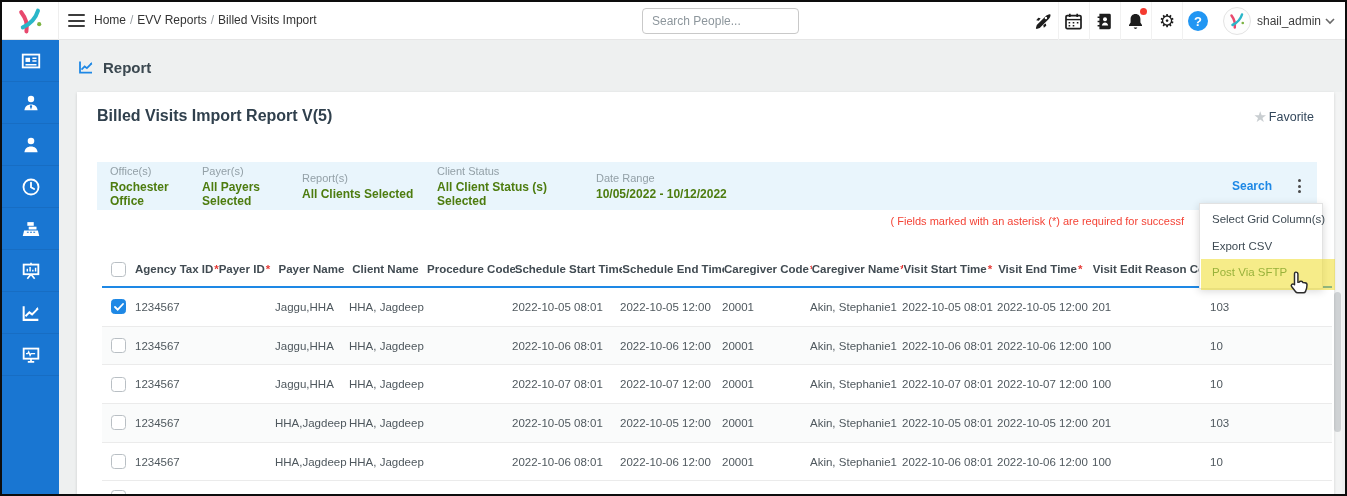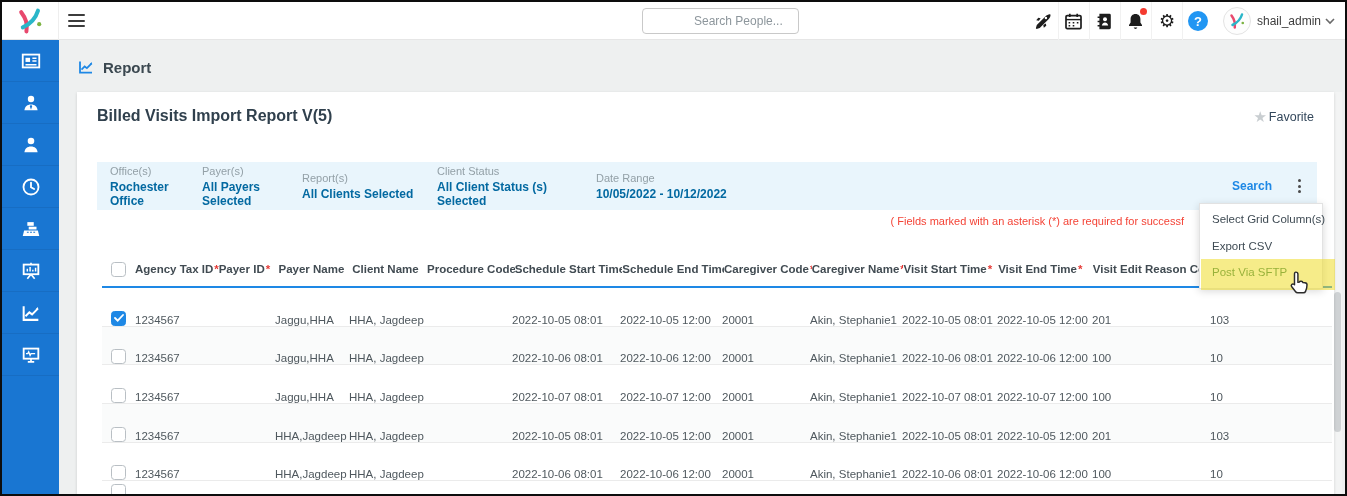--- a/index.html
+++ b/index.html
@@ -14,21 +14,21 @@
   .topbar { position:absolute; left:0; top:0; width:100%; height:38px; background:#fff;
             border-bottom:1px solid #e6e6e6; z-index:40; }
   .logo-box { position:absolute; left:0; top:0; width:57px; height:38px; display:flex;
               align-items:center; justify-content:center; border-right:1px solid #eee; }
   .hamburger { position:absolute; left:66px; top:12px; width:17px; cursor:pointer; }
   .hamburger span { display:block; height:2px; background:#3c3c3c; margin:0 0 3.5px; border-radius:1px; }
   .breadcrumb { position:absolute; left:92px; top:11px; font-size:12px; color:#333; white-space:nowrap; }
   .breadcrumb .sep { color:#9aa0a4; margin:0 4px; }
   .searchbox { position:absolute; left:640px; top:6px; width:157px; height:26px;
                border:1px solid #c9c9c9; border-radius:4px; background:#fff;
-               display:flex; align-items:center;padding-left:42px; }
+               display:flex; align-items:center; }
   .searchbox input { border:none; outline:none; flex:1; font-size:12px; padding:0 4px 0 9px;
                      color:#333; font-family:"Liberation Sans", sans-serif; background:transparent; }
   .searchbox input::placeholder { color:#8d969c; }
   .searchbox .mag { margin-right:7px; }
   .top-icons { position:absolute; right:6px; top:0; height:38px; display:flex; align-items:center; }
   .tico { width:31px; height:38px; display:flex; align-items:center; justify-content:center;
           border-left:1px solid #f1f1f1; position:relative; cursor:pointer; }
   .tico.first { border-left:none; }
   .gear-glyph { font-size:18px; color:#1d1d1d; line-height:1; }
   .help-circle { width:20px; height:20px; border-radius:50%; background:#2196f3; color:#fff;
@@ -51,35 +51,35 @@
           box-shadow:0 1px 3px rgba(0,0,0,0.14); z-index:5; }
   .card-title { position:absolute; left:20px; top:15px; font-size:16px; font-weight:bold; color:#30404d; }
   .favorite { position:absolute; right:20px; top:16px; font-size:12.5px; color:#33475b;
               display:flex; align-items:center; cursor:pointer; }
   .favorite .star { color:#c9ced1; font-size:15px; margin-right:2px; }
 
   .filterbar { position:absolute; left:20px; top:70px; width:1220px; height:48px; background:#e9f5fc;
                display:flex; align-items:center; padding:0 10px 0 13px; }
   .fgroup { display:flex; flex-direction:column; justify-content:center; }
   .fgroup .flabel { font-size:11px; color:#93a0a7; margin-bottom:3px; }
-  .fgroup .fvalue { font-size:12px; font-weight:bold; color:#0369a1; cursor:pointer; }
+  .fgroup .fvalue { font-size:12px; font-weight:bold; color:#4d7c0f; cursor:pointer; }
   .fsearch { margin-left:auto; font-size:12px; font-weight:bold; color:#1e88e5; cursor:pointer; }
   .kebab { margin-left:22px; margin-right:2px; display:flex; flex-direction:column; gap:2.5px; cursor:pointer;
            padding:4px; }
   .kebab i { width:3px; height:3px; border-radius:50%; background:#4a4a4a; }
 
   .req-note { position:absolute; top:123px; right:150px; font-size:11px; color:#f44336; white-space:nowrap; z-index:6; }
 
   
   .grid { position:absolute; left:25px; top:160px; width:1230px; }
   .gh-row { display:flex; align-items:center; height:36px; border-bottom:2px solid #1e88e5; }
   .gh-cell { font-size:11.5px; font-weight:bold; color:#414b52; padding-right:6px; white-space:nowrap;
              overflow:hidden; }
   .req { color:#e53935; margin-left:1px; }
-  .g-row { display:flex; align-items:flex-end; height:38.7px; border-bottom:1px solid #ebebeb; }
+  .g-row { display:flex; align-items:center; height:38.7px; border-bottom:1px solid #ebebeb; }
   .g-row.even { background:#fafbfb; }
   .g-cell { font-size:11.5px; color:#4f585e; padding-right:6px; white-space:nowrap; overflow:hidden; }
   .cbx-wrap { display:flex; align-items:center; padding-left:9px; }
   .cbx { width:15px; height:15px; border:1.5px solid #b9bfc4; border-radius:3.5px; background:#fff; cursor:pointer; }
   .cbx.checked { background:#1e88e5; border-color:#1e88e5; display:flex; align-items:center; justify-content:center; }
 
   
   .ctx-menu { position:absolute; left:1197px; top:201px; width:124px; background:#fff;
               border:1px solid #e2e2e2; box-shadow:0 2px 8px rgba(0,0,0,0.16); z-index:50; padding:2px 0; }
   .ctx-item { height:26.5px; line-height:26.5px; padding:0 12px; font-size:11.5px; color:#3f4b54;
@@ -104,20 +104,21 @@
         <path d="M9 9 C15 17 17 23 15.5 33" stroke="#e8486d" stroke-width="5" fill="none" stroke-linecap="round"></path>
         <path d="M30 7 C27 17 22 23 11 28" stroke="#2ab6c9" stroke-width="5" fill="none" stroke-linecap="round"></path>
         <circle cx="31.5" cy="24" r="2.6" fill="#7cb342"></circle>
       </svg>
     </div>
     <div class="hamburger">
         <span></span>
         <span></span>
         <span></span>
       </div>
+    <div class="breadcrumb" id="breadcrumb"><span>Home</span><span class="sep">/</span><span>EVV Reports</span><span class="sep">/</span><span>Billed Visits Import</span></div>
 
     <div class="searchbox">
       <input type="text" placeholder="Search People..." style="">
       <svg class="mag" width="15" height="15" viewBox="0 0 18 18">
         <circle cx="7.5" cy="7.5" r="5.2" fill="none" stroke="#2b2b2b" stroke-width="2"></circle>
         <path d="M11.5 11.5 L16 16" stroke="#2b2b2b" stroke-width="2.4" stroke-linecap="round"></path>
       </svg>
     </div>
 
     <div class="top-icons">

